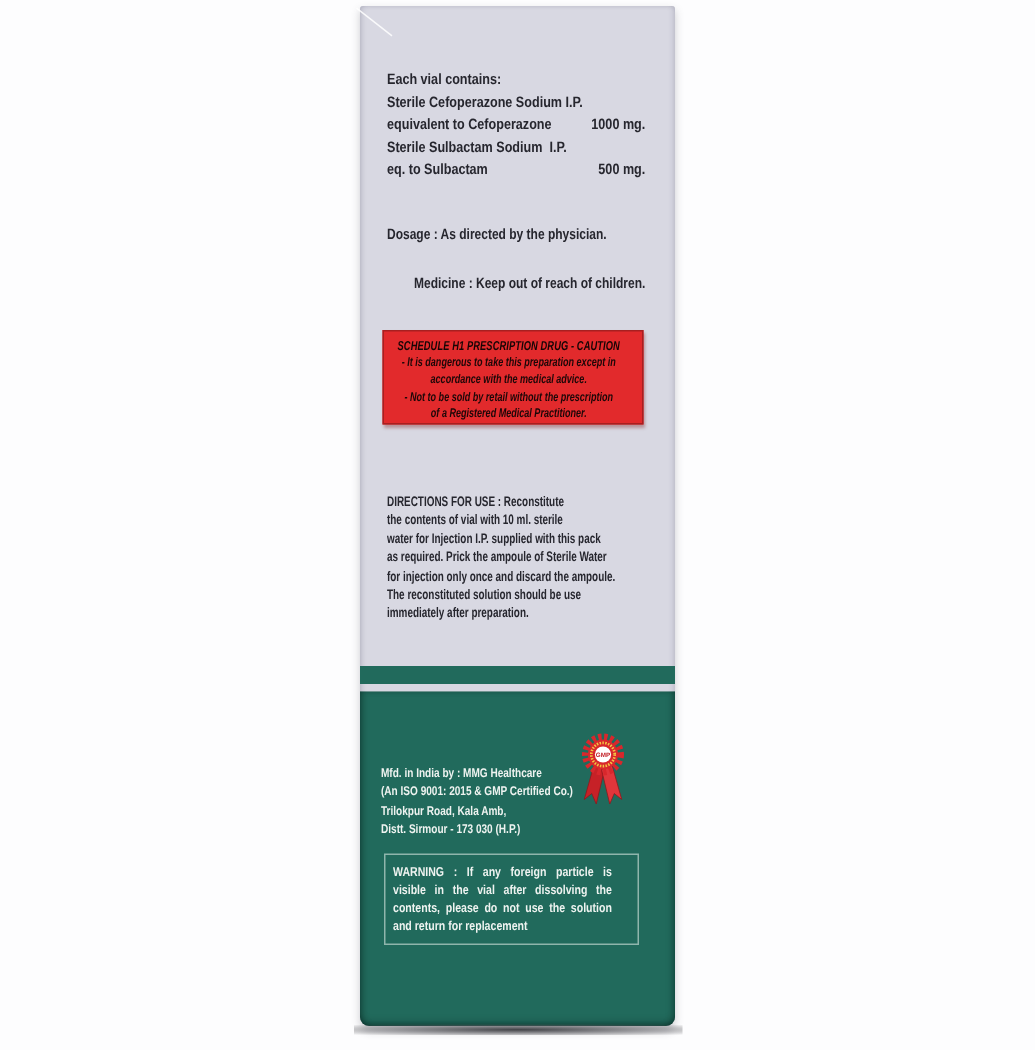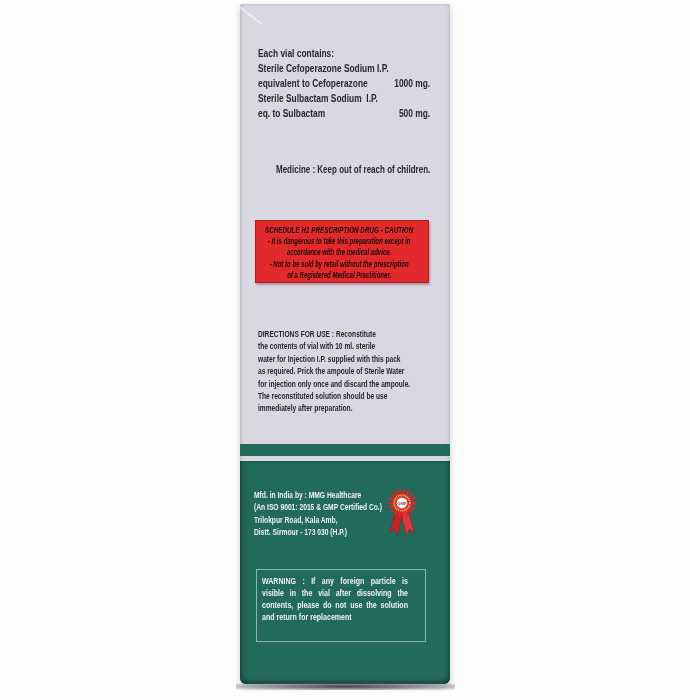--- a/index.html
+++ b/index.html
@@ -23,21 +23,21 @@
   
   .cond{ transform-origin:0 0; }
   .pre{ white-space:pre; }
 
   .composition{ position:absolute; left:18px; top:42px; }
   .composition .cond{ width:205px; transform:scaleX(.84); }
   .composition .ln{ font-size:10px; font-weight:bold; line-height:15px; color:var(--text-dark,#26262e); }
   .composition .row{ display:flex; justify-content:space-between; }
 
   .dosage,.medicine{ position:absolute; left:18px; }
-  .dosage{ top:147px; } .medicine{ top:160px;padding-left:18px; }
+  .dosage{ top:147px; } .medicine{ top:180px;padding-left:18px; }
   .dosage .cond,.medicine .cond{ width:205px; transform:scaleX(.8); }
   .dosage .ln,.medicine .ln{ font-size:10px; font-weight:bold; color:var(--text-dark,#26262e); }
 
   .schedule-box{
     position:absolute; left:15px; top:216px; width:172px; height:61px;
     background:var(--red-box,#e22a2c);
     border:1px solid var(--red-dark,#a81f20);
     box-shadow:1px 2px 2px rgba(120,20,20,.35);
     overflow:hidden;
     font-style:italic;
@@ -55,30 +55,30 @@
     background:var(--green,#216a5c);
   }
   .green-panel{
     position:absolute; left:0; top:457px; width:100%; height:223px;
     background:var(--green,#216a5c);
     border-radius:0 0 6px 6px;
     box-shadow: inset 3px 0 5px -2px rgba(0,25,20,.45),
                 inset -3px 0 5px -2px rgba(0,25,20,.4),
                 inset 0 -4px 6px -3px rgba(0,20,16,.5);
   }
-  .mfd{ position:absolute; left:14px; top:28px; }
+  .mfd{ position:absolute; left:14px; top:48px; }
   .mfd .cond{ width:212px; transform:scaleX(.8); }
   .mfd .ln{ font-size:8.4px; font-weight:bold; line-height:12.3px; color:var(--text-light,#eef3f0); }
 
   .seal{ position:absolute; left:142px; top:26px; width:40px; height:60px; }
 
   .warn-box{
     position:absolute; left:16px; top:108px; width:158px;
     border:1px solid rgba(235,242,238,.55);
-    padding:5px 5px 18px 5px;
+    padding:5px 5px 6px 5px;
   }
   .warn-box .cond{ width:178px; transform:scaleX(.82); }
   .warn-line{
     font-size:8.6px; font-weight:bold; line-height:12.1px;
     color:var(--text-light,#eef3f0);
     text-align:justify; text-align-last:justify;
   }
   .warn-line.last{ text-align-last:left; }
 
   .base-shadow{
@@ -108,20 +108,25 @@
         <div class="ln row">
           <span class="pre">Sterile Sulbactam Sodium  I.P.</span>
         </div>
         <div class="ln row">
           <span class="pre">eq. to Sulbactam</span>
           <span class="pre">500 mg.</span>
         </div>
       </div>
     </section>
 
+    <div class="dosage">
+      <div class="cond">
+          <div class="ln pre">Dosage : As directed by the physician.</div>
+        </div>
+    </div>
     <div class="medicine">
       <div class="cond">
           <div class="ln pre">Medicine : Keep out of reach of children.</div>
         </div>
     </div>
 
     <div class="schedule-box">
       <div class="cond">
         <div class="sch-title">SCHEDULE H1 PRESCRIPTION DRUG - CAUTION</div>
         <div class="sch-line">- It is dangerous to take this preparation except in</div>

